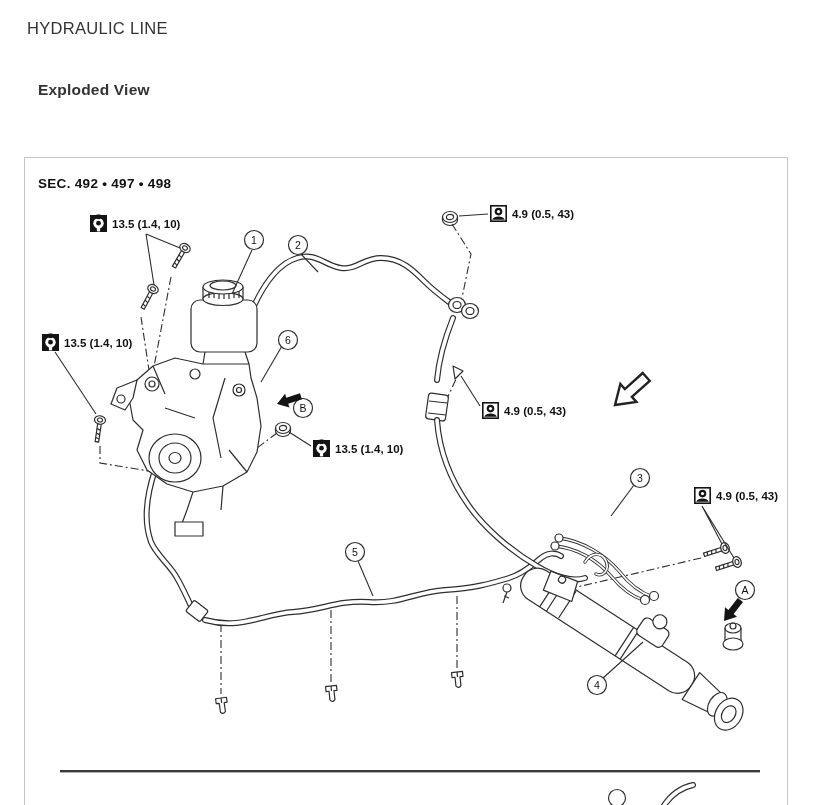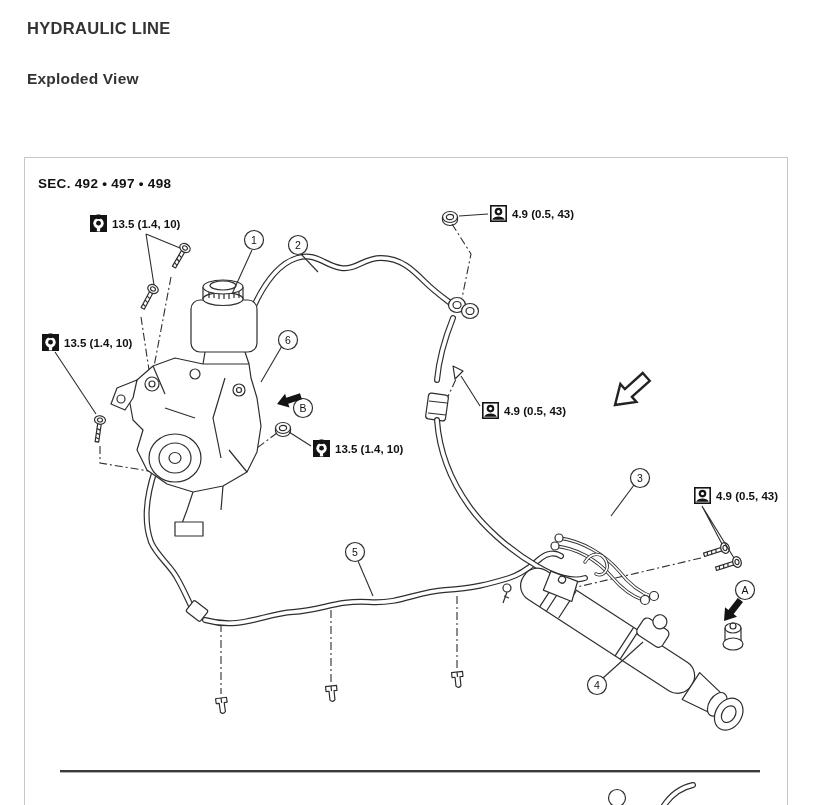--- a/index.html
+++ b/index.html
@@ -1,21 +1,21 @@
 <!DOCTYPE html>
 <html><head>
 <meta charset="utf-8">
 <style>
   html,body{margin:0;padding:0;}
   body{
     width:837px;height:805px;overflow:hidden;position:relative;
     background:#ffffff;font-family:"Liberation Sans",sans-serif;
   }
-  .page-title{position:absolute;left:27px;top:19px;margin:0;font-size:16.5px;font-weight:700;color:#333;letter-spacing:.3px;}
-  .page-subtitle{position:absolute;left:27px;top:70px;margin:0;font-size:15.5px;font-weight:700;color:#333;letter-spacing:.2px;}
+  .page-title{position:absolute;left:27px;top:19px;margin:0;font-size:16.5px;font-weight:400;color:#333;letter-spacing:.3px;}
+  .page-subtitle{position:absolute;left:27px;top:70px;margin:11px;font-size:15.5px;font-weight:700;color:#333;letter-spacing:.2px;}
   .figure-box{
     position:absolute;left:24px;top:157px;width:764px;height:720px;
     border:1px solid #c6c6c6;background:#fff;box-sizing:border-box;
   }
   .figure-box svg{position:absolute;left:0;top:0;}
   svg text{font-family:"Liberation Sans",sans-serif;fill:#111;}
   .sec-text{font-size:13.5px;font-weight:700;letter-spacing:.3px;}
   .callout-text{font-size:11.5px;font-weight:700;}
   .ref-text{font-size:10.5px;text-anchor:middle;font-weight:400;}
   .ln{fill:none;stroke:#2e2e2e;stroke-width:1.2;stroke-linejoin:round;}

